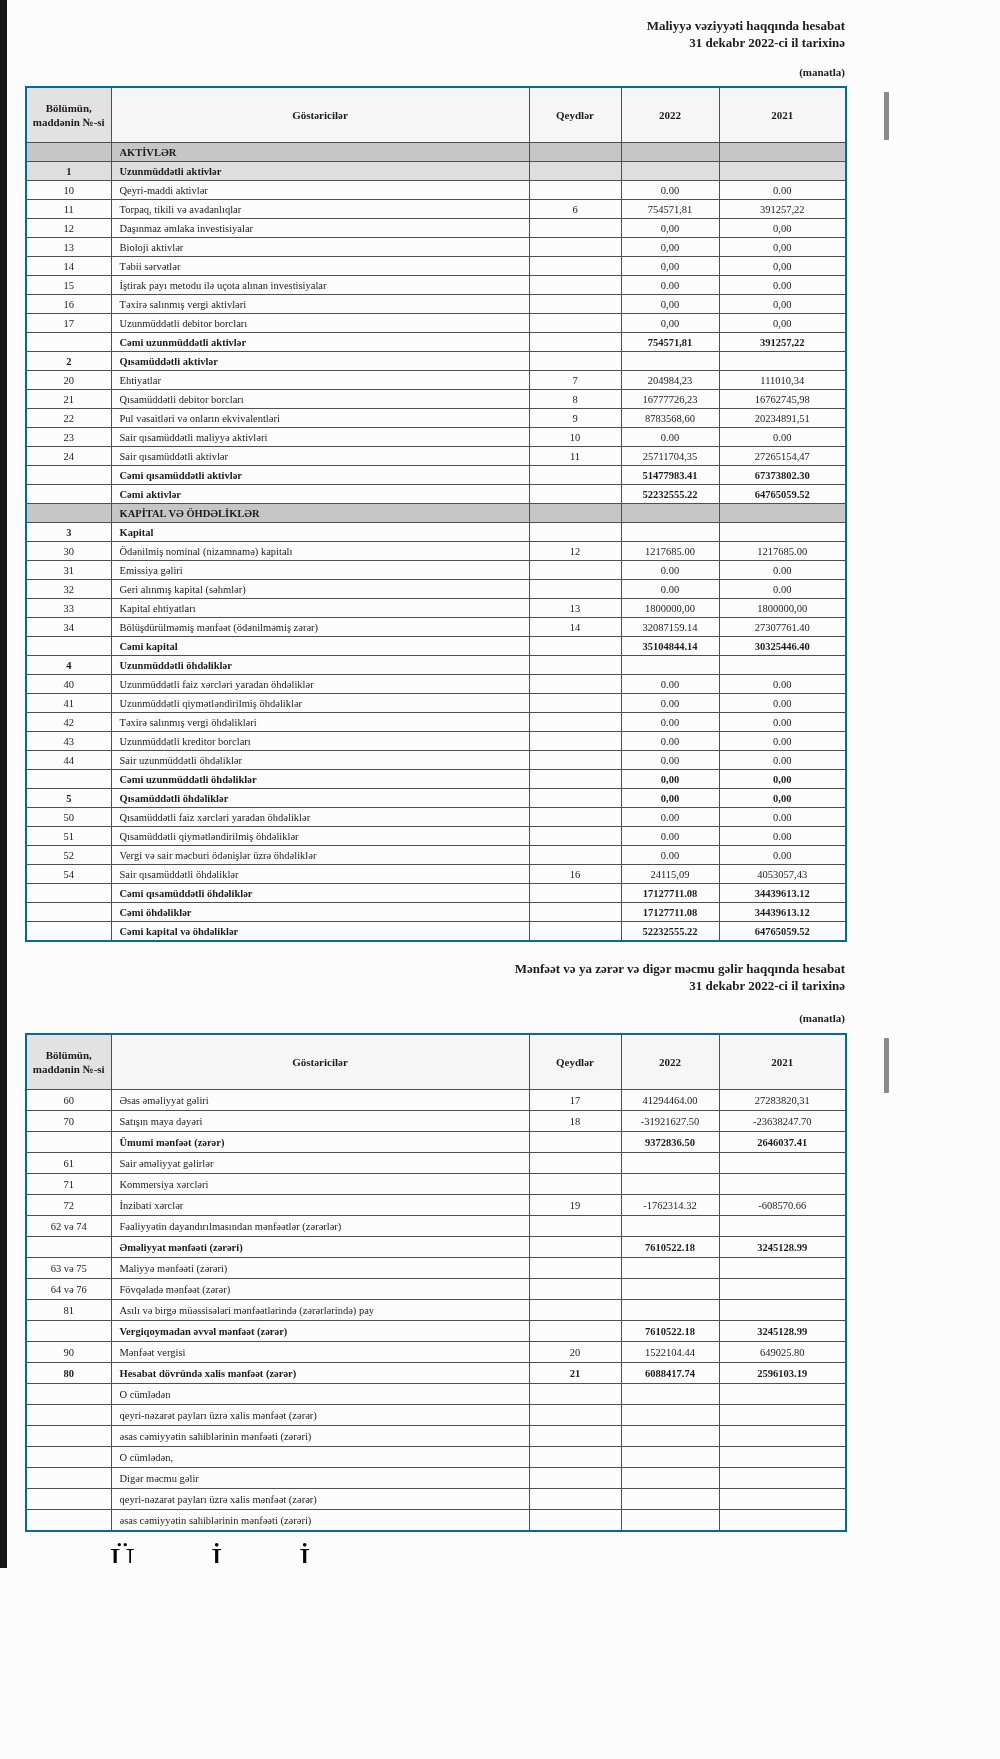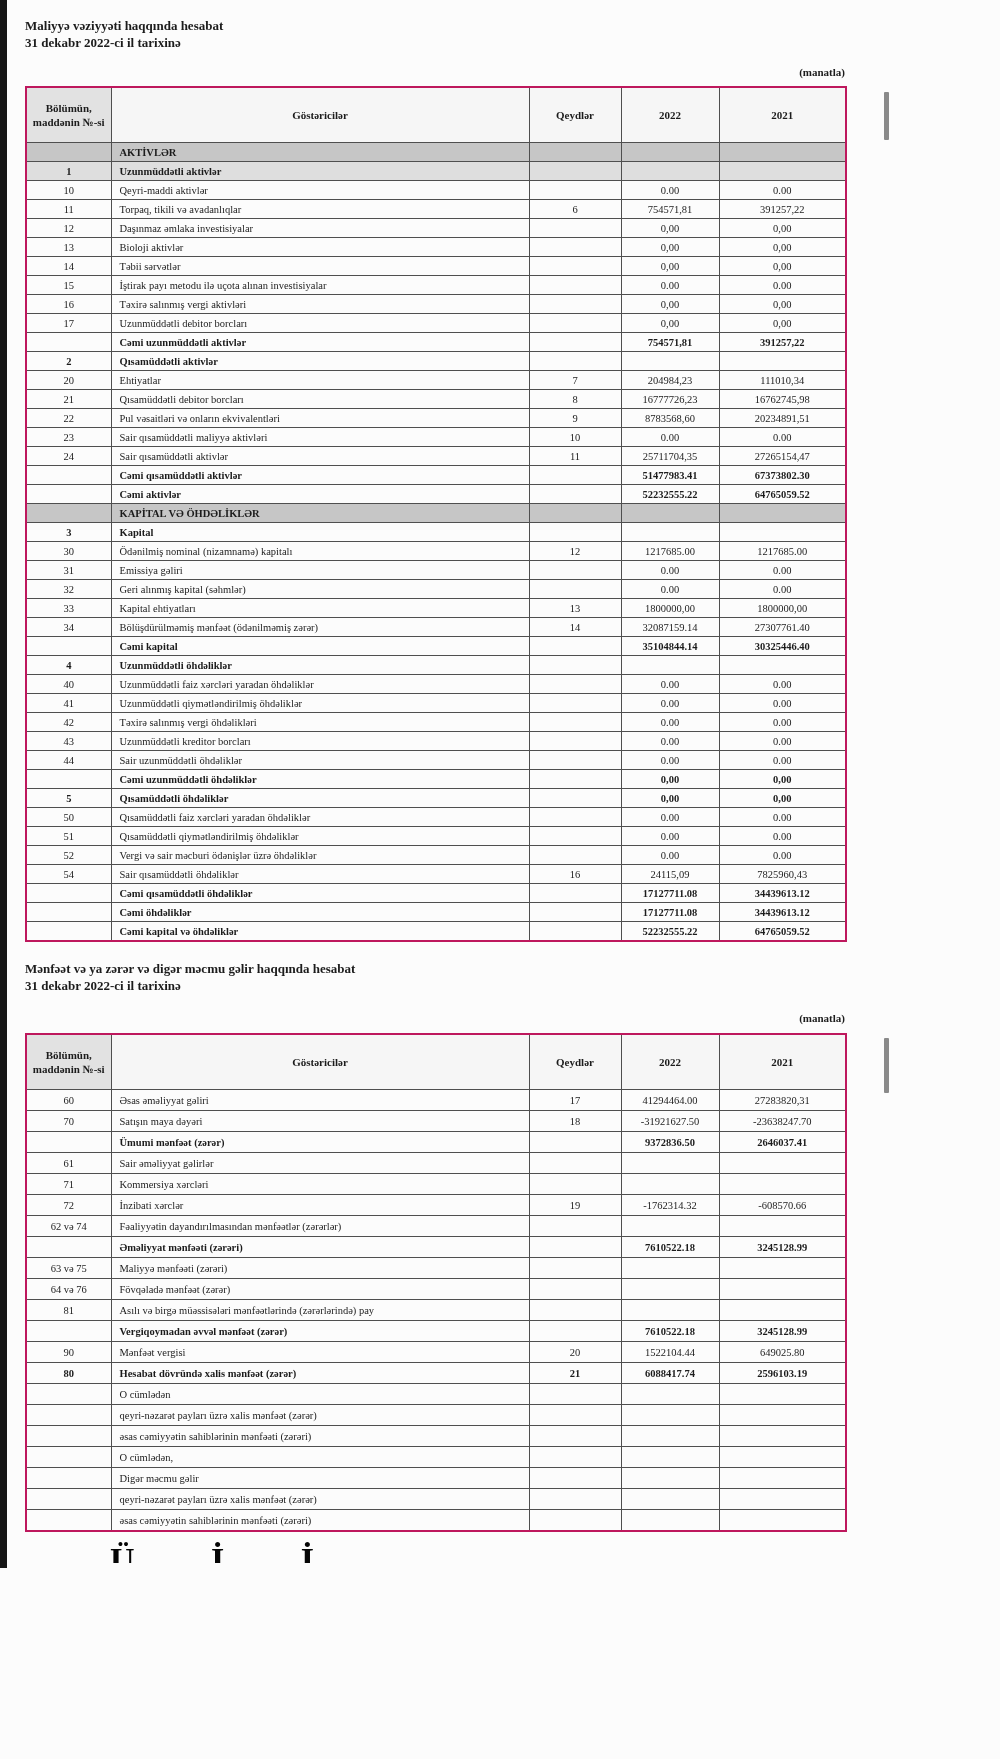--- a/index.html
+++ b/index.html
@@ -11,58 +11,58 @@
     color:#1c1c1c;
     overflow:hidden;
   }
   .scan-edge{
     position:absolute;left:0;top:0;width:7px;height:1568px;background:#161616;
   }
   .scan-mark{
     position:absolute;width:5px;background:#8a8a8a;border-radius:1px;
   }
   .report-title{
-    position:absolute;left:25px;width:820px;text-align:left;
+    position:absolute;left:25px;width:820px;text-align:right;
     font-weight:bold;font-size:13px;line-height:17px;
   }
   .currency-note{
     position:absolute;width:820px;left:39px;text-align:right;
     font-weight:bold;font-size:11px;padding-right:14px;box-sizing:border-box;
   }
   table.fin{
     position:absolute;left:25px;width:820px;
     border-collapse:collapse;table-layout:fixed;
     font-size:10.5px;
   }
   table.fin th, table.fin td{
     border:1px solid #4f4f4f;
     padding:1px 5px;
     overflow:hidden;white-space:nowrap;
     text-overflow:clip;
   }
-  table.fin{border:2px solid #be185d;}
+  table.fin{border:2px solid #0369a1;}
   table.fin thead th{
     height:52px;font-weight:bold;font-size:11px;text-align:center;
     background:#f6f6f6;white-space:normal;line-height:14px;
   }
   table.fin thead th.th-no{background:#e2e2e2;}
   #table1 tbody td{height:16px;}
   #table2 tbody td{height:18px;}
   table.fin td:nth-child(1){text-align:center;}
   table.fin td:nth-child(2){text-align:left;padding-left:8px;}
   table.fin td:nth-child(3),
   table.fin td:nth-child(4),
   table.fin td:nth-child(5){text-align:center;}
   tr.bold td{font-weight:bold;}
   tr.section td{font-weight:bold;background:#c6c6c6;}
   tr.subsection td{font-weight:bold;background:#dedede;}
   tr.tall td{height:34px;}
   .cutoff{
     position:absolute;left:110px;top:1541px;width:500px;height:22px;
-    overflow:hidden;font-weight:bold;font-size:34px;letter-spacing:34px;
+    overflow:hidden;font-weight:normal;font-size:34px;letter-spacing:34px;
     color:#050505;
   }
 </style>
 </head>
 <body>
 
 <div class="page">
 
   <div class="scan-edge"></div>
   <div class="scan-mark" style="left:884px;top:92px;height:48px;"></div>
@@ -357,21 +357,21 @@
           <td>Vergi və sair məcburi ödənişlər üzrə öhdəliklər</td>
           <td></td>
           <td>0.00</td>
           <td>0.00</td>
         </tr>
         <tr>
           <td>54</td>
           <td>Sair qısamüddətli öhdəliklər</td>
           <td>16</td>
           <td>24115,09</td>
-          <td>7825960,43</td>
+          <td>4053057,43</td>
         </tr>
         <tr class="bold">
           <td></td>
           <td>Cəmi qısamüddətli öhdəliklər</td>
           <td></td>
           <td>17127711.08</td>
           <td>34439613.12</td>
         </tr>
         <tr class="bold">
           <td></td>

